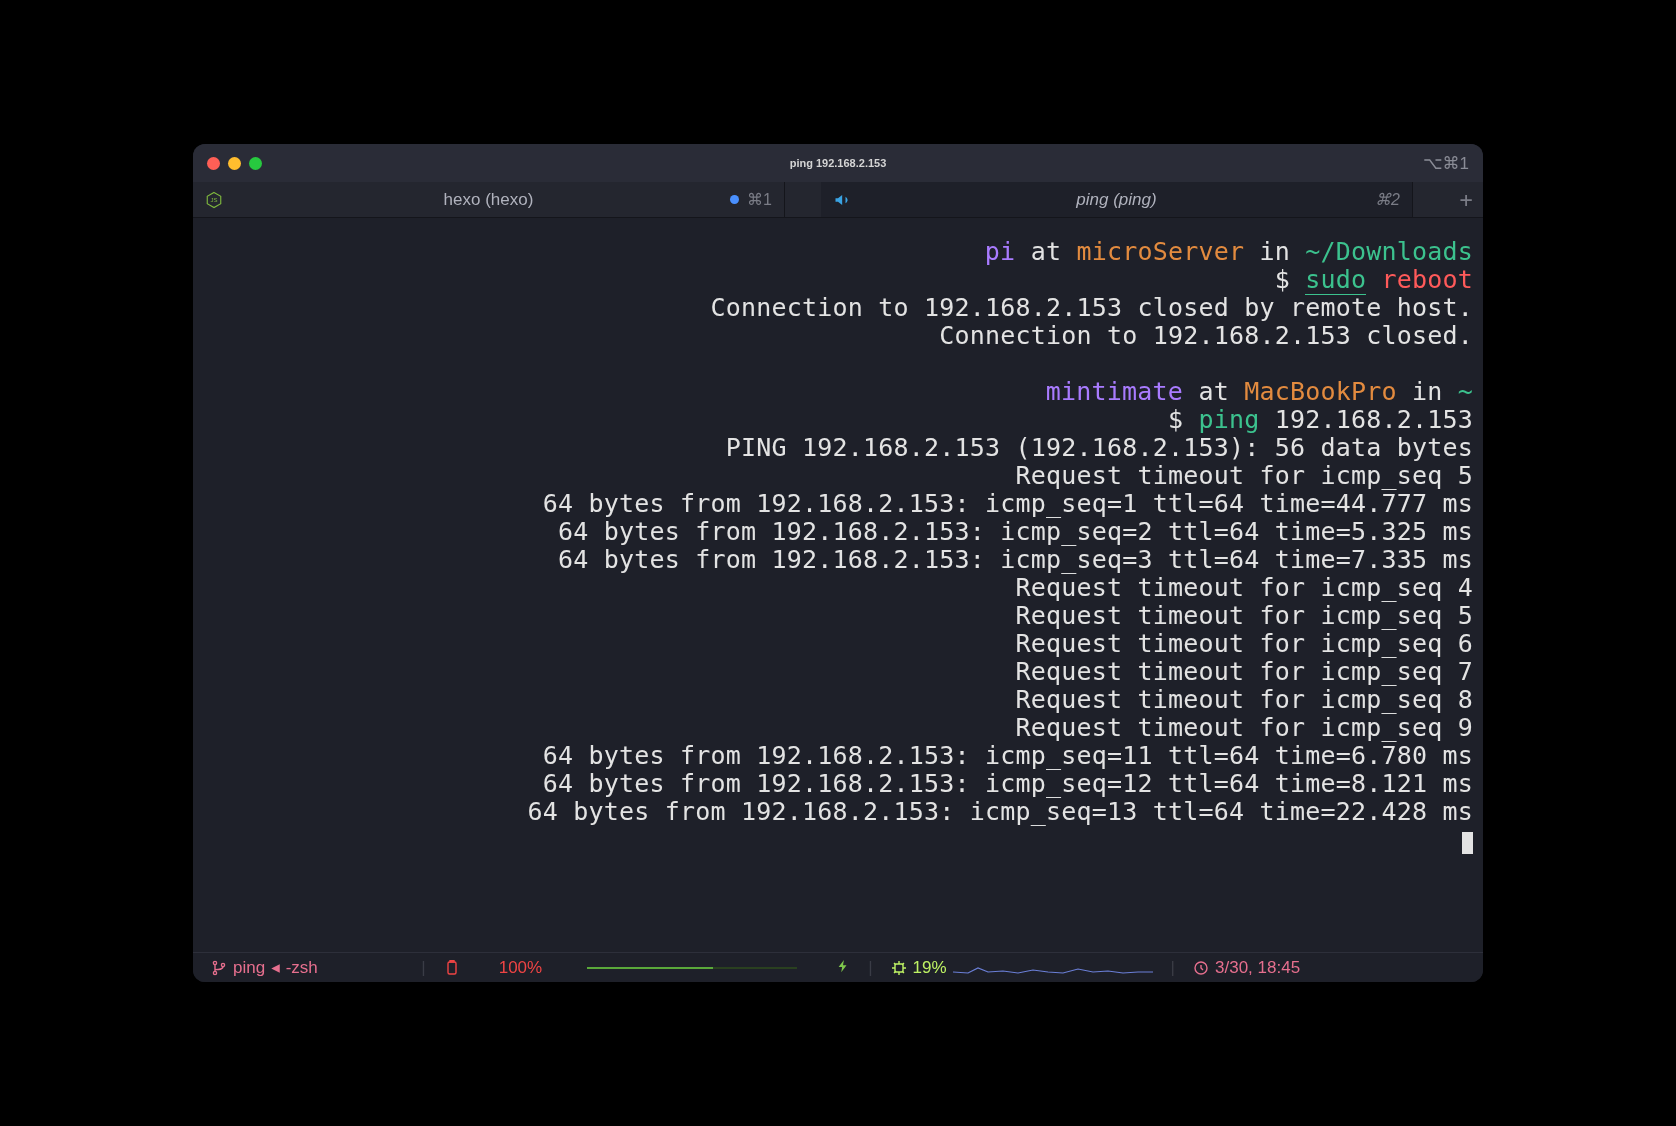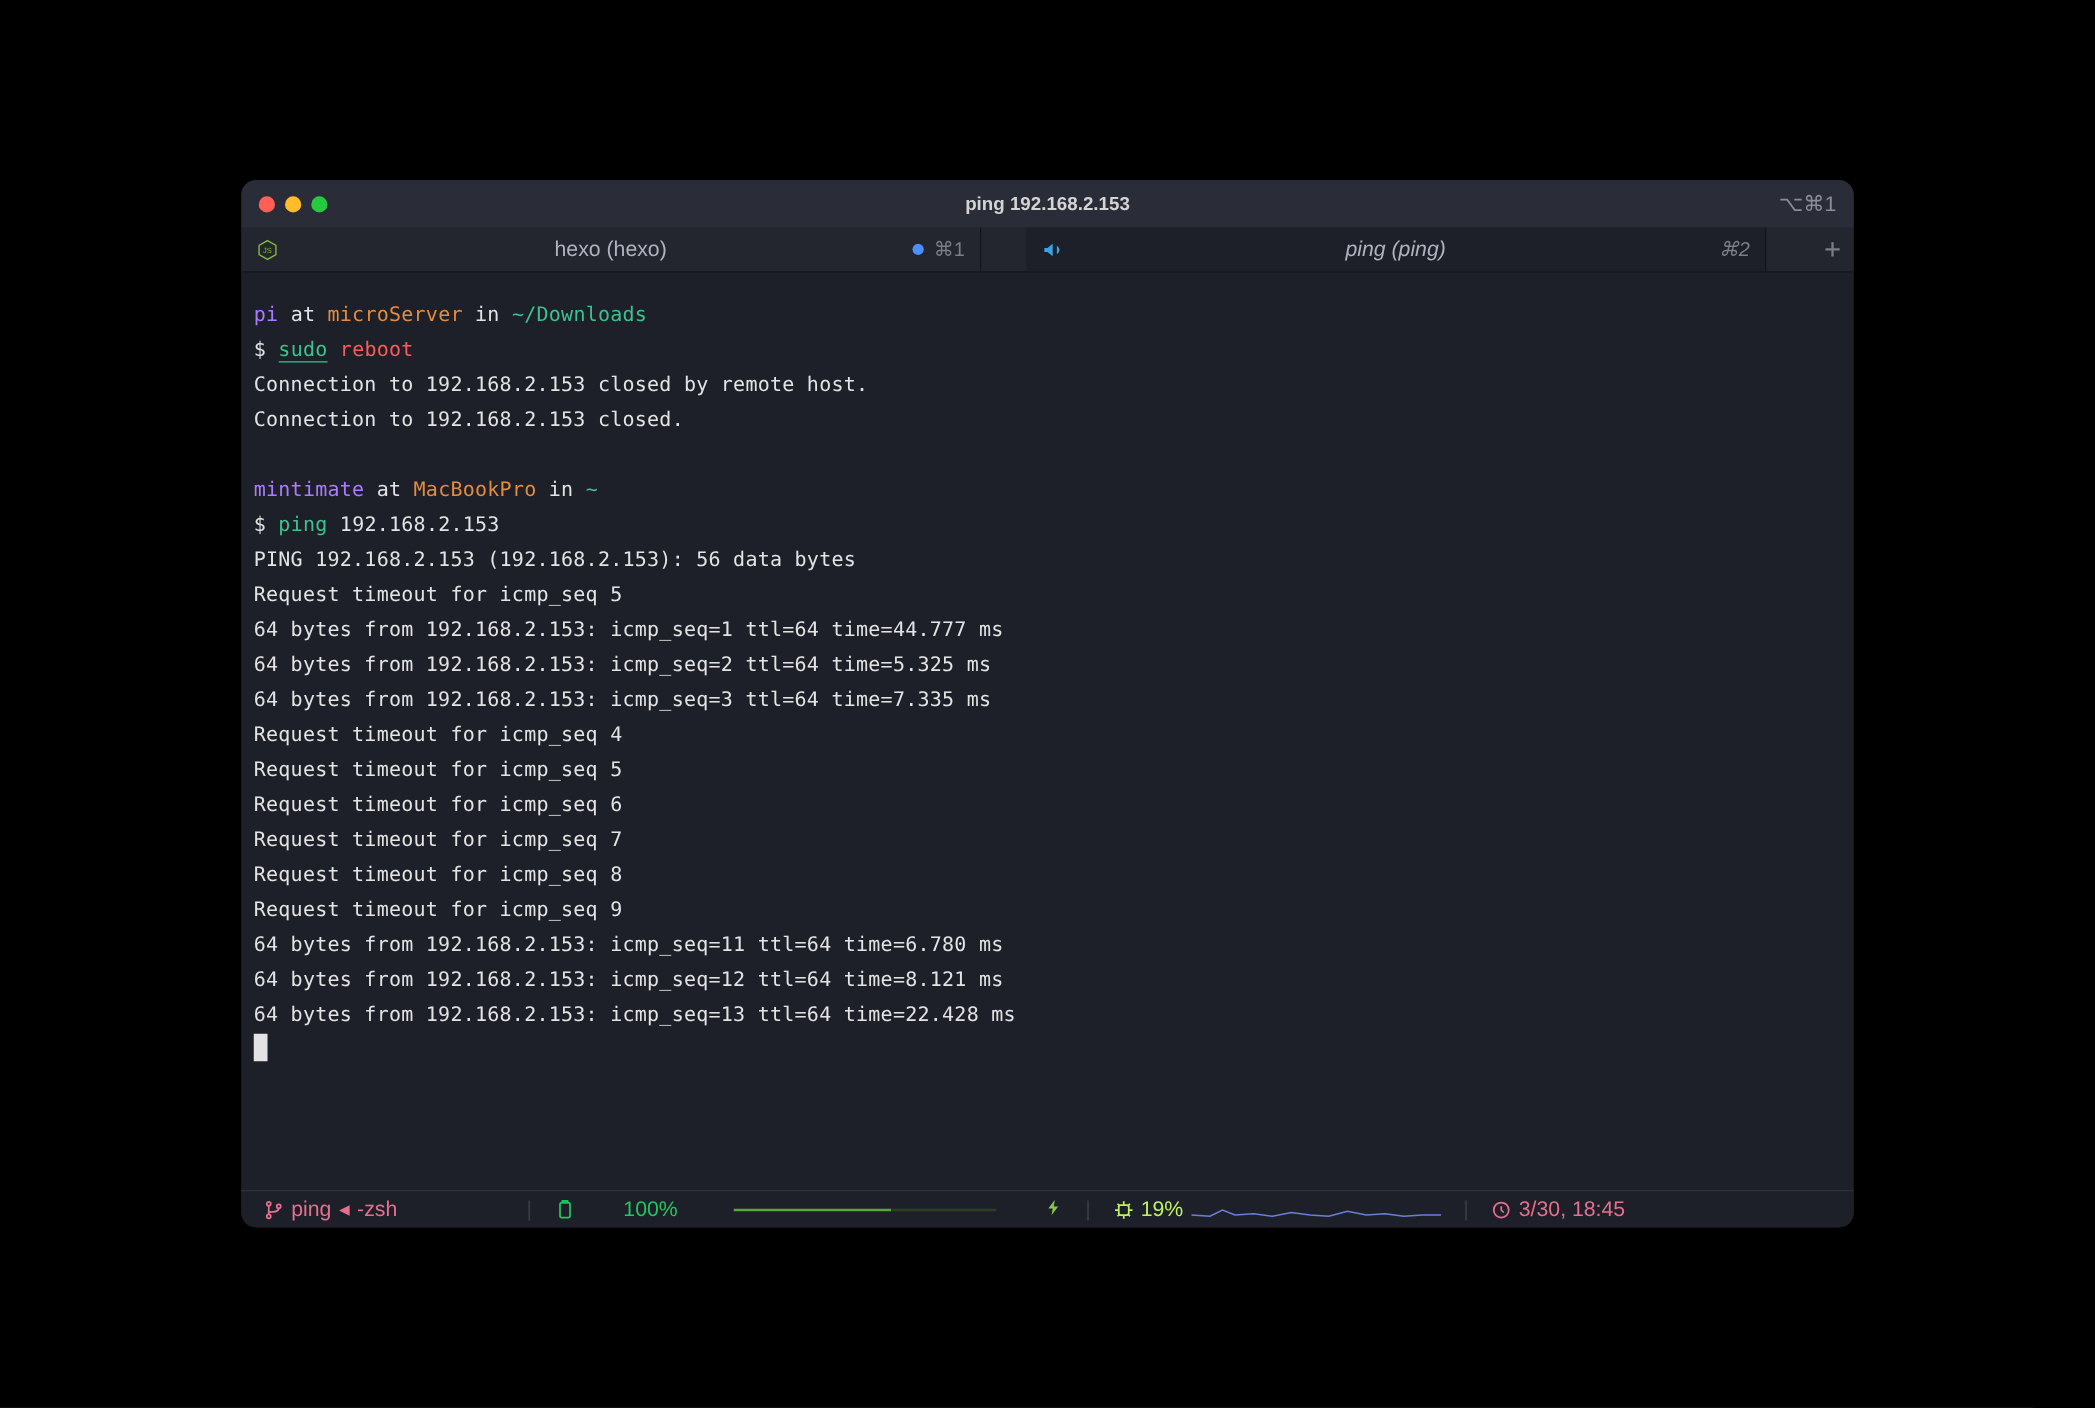--- a/index.html
+++ b/index.html
@@ -33,21 +33,21 @@
   .traffic-lights { display: flex; gap: 8px; }
   .light { width: 13px; height: 13px; border-radius: 50%; }
   .red { background: #ff5f56; }
   .yellow { background: #ffbd2e; }
   .green { background: #27c93f; }
   .title {
     position: absolute;
     left: 50%;
     transform: translateX(-50%);
     color: #d4d4d4;
-    font-size: 15px;
+    font-size: 11px;
     font-weight: 600;
     font-family: -apple-system, "Helvetica Neue", sans-serif;
   }
   .titlebar-right {
     margin-left: auto;
     color: #8a8c96;
     font-size: 17px;
     font-family: -apple-system, sans-serif;
   }
   .tabbar {
@@ -91,24 +91,25 @@
   }
   .megaphone-icon {
     display: inline-flex;
     width: 20px; height: 20px;
     color: #3aa3e3;
   }
   .terminal-body {
     flex: 1;
     padding: 20px 10px 10px 10px;
     color: #e3e3e3;
-    font-size: 16px;
+    font-size: 25px;
     line-height: 28px;
     overflow: hidden;
     letter-spacing: 0.2px;
+    text-align: right;
   }
   .c-user { color: #a97bff; }
   .c-at { color: #e3e3e3; }
   .c-host { color: #e38b3f; }
   .c-in { color: #e3e3e3; }
   .c-path { color: #3cc28e; }
   .c-prompt { color: #e3e3e3; }
   .c-sudo { color: #3cc28e; border-bottom: 1px solid #3cc28e; }
   .c-cmd-red { color: #ff5a5a; }
   .c-cmd-grn { color: #3cc28e; }
@@ -125,21 +126,21 @@
     border-top: 1px solid #2d2f3a;
     display: flex;
     align-items: center;
     padding: 0 10px;
     font-size: 17px;
     gap: 6px;
     font-family: -apple-system, sans-serif;
   }
   .sb-left { display: flex; align-items: center; gap: 6px; color: #e66f8e; }
   .sb-item { display: flex; align-items: center; gap: 6px; padding: 0 8px; }
-  .sb-green { color: #22c55e; gap: 39px; }
+  .sb-green { color: #ef4444; gap: 39px; }
   .sb-blue { color: #bef264; }
   .sb-pink { color: #e66f8e; }
   .sb-sep { color: #3a3c46; padding: 0 4px; }
   .sb-green-line {
     width: 210px;
     height: 2px;
     background: linear-gradient(to right, #5aa83a 0%, #5aa83a 60%, #2a4020 60%, #2a4020 100%);
     margin-left: 6px;
   }
   .sb-bolt { color: #7fc84c; }

